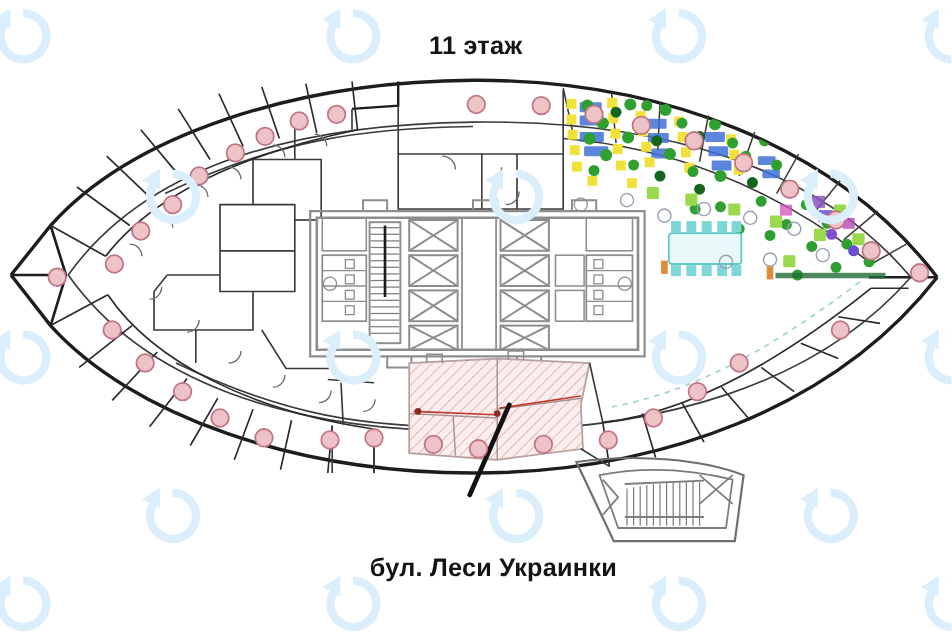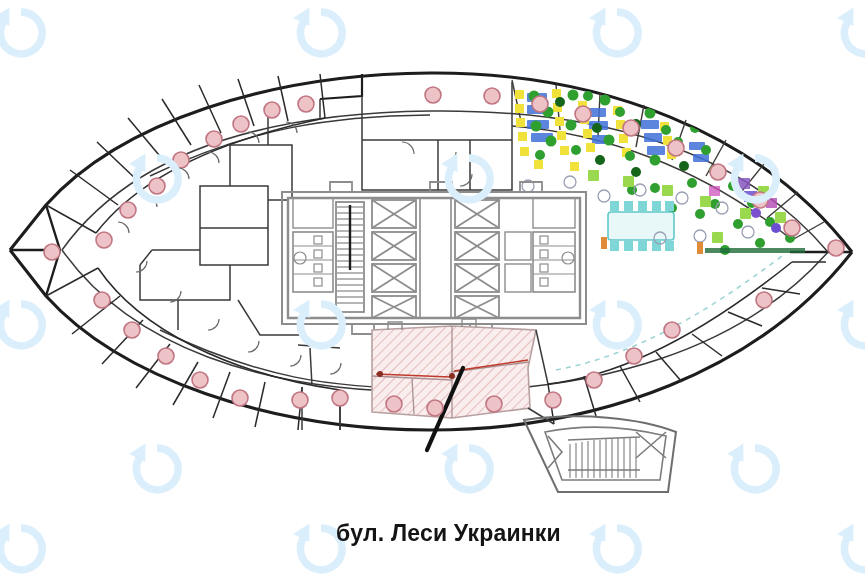--- a/index.html
+++ b/index.html
@@ -16,21 +16,21 @@
   .wm{position:absolute;width:58px;height:58px;opacity:1;}
   .wm svg{display:block;width:100%;height:100%;}
 
   
   #plan{position:absolute;left:0;top:0;width:865px;height:580px;z-index:2;}
 
   
   .lbl{position:absolute;z-index:9;white-space:nowrap;font-weight:bold;color:#141414;}
   #floorTitle{left:0;right:0;top:28px;text-align:center;font-size:23px;letter-spacing:.2px;}
   #areaLabel{left:0;right:0;top:450px;text-align:center;font-size:23px;letter-spacing:.2px;}
-  #streetLabel{left:0;right:0;top:520px;text-align:center;font-size:23px;letter-spacing:.2px;padding-left:32px;}
+  #streetLabel{left:0;right:0;top:503px;text-align:center;font-size:23px;letter-spacing:.2px;padding-left:32px;}
 </style>
 </head>
 <body>
 
 <div id="stage">
 
   <div class="wm-layer" id="wmLayer">
       <div class="wm" style="left: -8px; top: 4px;">
         <svg viewBox="0 0 100 100">
           <path d="M50 14 A36 36 0 1 1 22 28" fill="none" stroke="#dbeefc" stroke-width="13" stroke-linecap="butt"></path>
@@ -592,14 +592,15 @@
       <path d="M290,366 a11,11 0 0 0 11,-11"></path>
       <path d="M330,374 a11,11 0 0 0 11,-11"></path>
       <path d="M170,302 a11,11 0 0 0 11,-11"></path>
       <path d="M136,272 a11,11 0 0 0 11,-11"></path>
       <path d="M402,142 a12,12 0 0 1 12,12"></path>
       <path d="M456,152 a12,12 0 0 1 -12,12"></path>
       <path d="M460,186 a12,12 0 0 0 12,-12"></path>
     </g>
   </svg>
 
+  <div class="lbl" id="floorTitle">11 этаж</div>
   <div class="lbl" id="streetLabel">бул. Леси Украинки</div>
 </div>
 
 </body></html>

